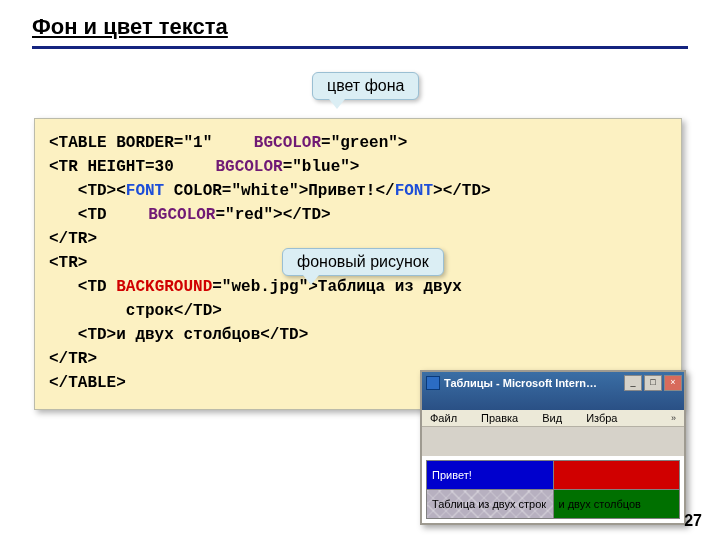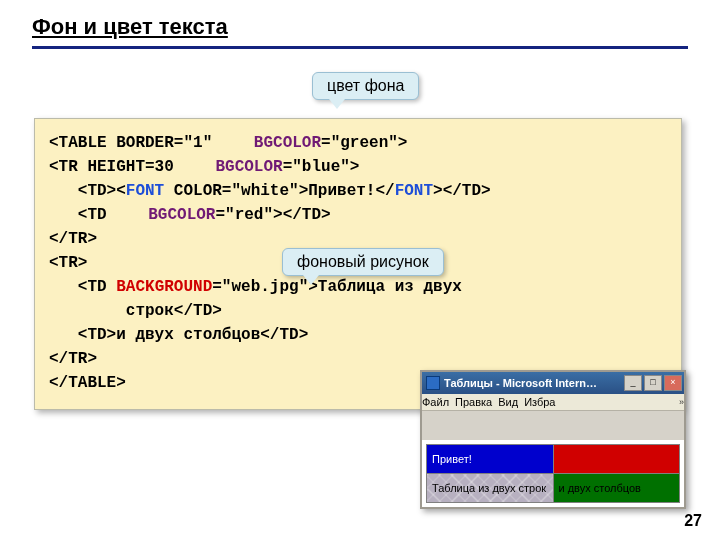--- a/index.html
+++ b/index.html
@@ -87,21 +87,21 @@
     border: 2px solid #9e9a90;
     box-shadow: 3px 3px 6px rgba(0,0,0,0.35);
     font-family: Tahoma, Arial, sans-serif;
     font-size: 11px;
   }
   .titlebar {
     background: linear-gradient(#3a6ea5, #2a5085);
     color: #fff;
     display: flex;
     align-items: center;
-    padding: 2px 2px 2px 4px;
+    padding: 2px 2px 18px 4px;
     height: 18px;
   }
   .titlebar .ie-icon {
     width: 12px; height: 12px;
     background: #2b6cc4;
     border: 1px solid #0a3a7a;
     margin-right: 4px;
   }
   .titlebar .title-text { flex: 1; font-weight: bold; font-size: 11px; }
   .win-btns { display: flex; gap: 2px; }
@@ -109,23 +109,23 @@
     width: 16px; height: 14px;
     background: #d6d2c9;
     border: 1px solid #888;
     font-size: 9px; line-height: 12px;
     text-align: center;
     color: #000;
   }
   .win-btn.close { background: #d86b5c; color: #fff; }
   .menubar {
     background: #ece9d8;
-    padding: 2px 0;
+    padding: 2px 8px;
     display: flex;
-    gap: 6px;
+    gap: 24px;
     border-bottom: 1px solid #b5b1a5;
     font-size: 11px;
     align-items: center;
   }
   .menubar .chev {
     margin-left: auto;
     font-size: 9px;
     color: #333;
   }
   .client {

